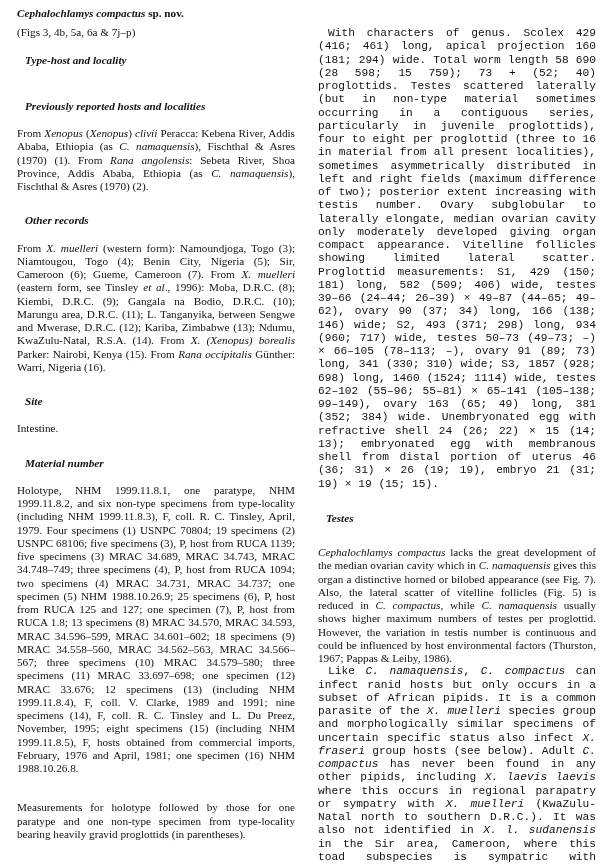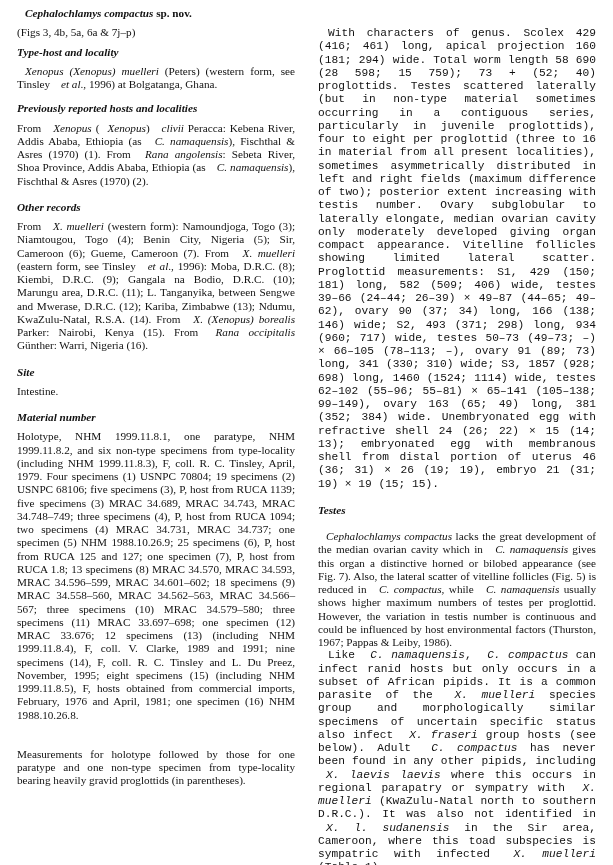--- a/index.html
+++ b/index.html
@@ -8,40 +8,39 @@
     font-family: "Liberation Serif", "DejaVu Serif", serif;
     color: #111111;
     font-size: 11.2px;
     line-height: 13.25px;
   }
   .col { position: absolute; text-align: justify; }
   #left { left: 17px; top: 7px; width: 278px; }
   #right { left: 318px; top: 27px; width: 278px; }
   p { margin: 0; }
   .indent { text-indent: 10px; font-family: Liberation Mono, monospace; }
-  .h { font-weight: bold; font-style: italic; margin: 0; }
+  .h { font-weight: bold; font-style: italic; margin: 8px; }
   .title { font-weight: bold; }
   .title em { font-weight: bold; }
   .gap-s { height: 6px; }
   .gap-m { height: 11px; }
   .gap-l { height: 13px; }
-  em { font-style: italic; margin-left: 8px; }
+  em { font-style: italic; }
 </style>
 </head>
 <body>
 
 <div id="left" class="col">
   <p class="title"><em>Cephalochlamys compactus</em><span> sp. nov.</span></p>
   <div class="gap-s"></div>
   <p>(Figs 3, 4b, 5a, 6a &amp; 7j–p)</p>
   <div class="gap-s"></div>
 
   <p class="h">Type-host and locality</p>
   <div class="gap-s"></div>
-  <p><em>Xenopus (Xenopus) muelleri</em> (Peters) (western form, see Tinsley <em>et al</em>., 1996) at Bolgatanga, Ghana.</p>
   <div class="gap-m"></div>
 
   <p class="h">Previously reported hosts and localities</p>
   <div class="gap-s"></div>
   <p>From <em>Xenopus</em> (<em>Xenopus</em>) <em>clivii</em> Peracca: Kebena River, Addis Ababa, Ethiopia (as <em>C. namaquensis</em>), Fischthal &amp; Asres (1970) (1). From <em>Rana angolensis</em>: Sebeta River, Shoa Province, Addis Ababa, Ethiopia (as <em>C. namaquensis</em>), Fischthal &amp; Asres (1970) (2).</p>
   <div class="gap-l"></div>
 
   <p class="h">Other records</p>
   <div class="gap-s"></div>
   <p>From <em>X. muelleri</em> (western form): Namoundjoga, Togo (3); Niamtougou, Togo (4); Benin City, Nigeria (5); Sir, Cameroon (6); Gueme, Cameroon (7). From <em>X. muelleri</em> (eastern form, see Tinsley <em>et al</em>., 1996): Moba, D.R.C. (8); Kiembi, D.R.C. (9); Gangala na Bodio, D.R.C. (10); Marungu area, D.R.C. (11); L. Tanganyika, between Sengwe and Mwerase, D.R.C. (12); Kariba, Zimbabwe (13); Ndumu, KwaZulu-Natal, R.S.A. (14). From <em>X. (Xenopus) borealis</em> Parker: Nairobi, Kenya (15). From <em>Rana occipitalis</em> Günther: Warri, Nigeria (16).</p>

